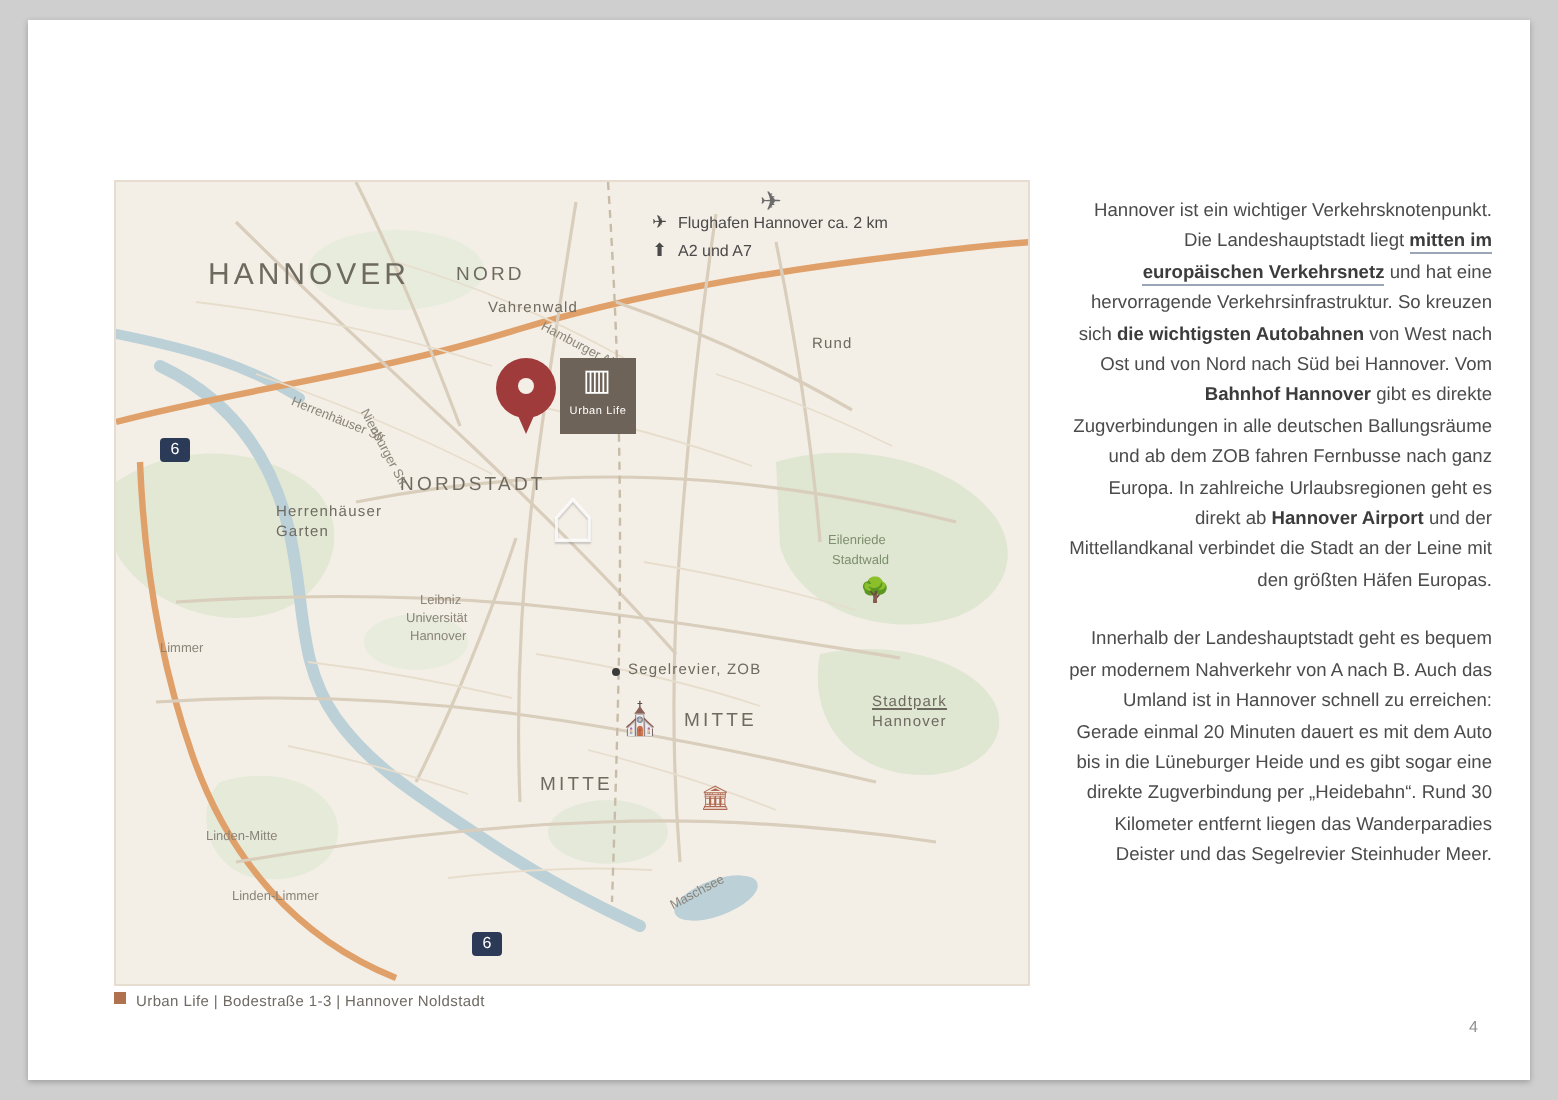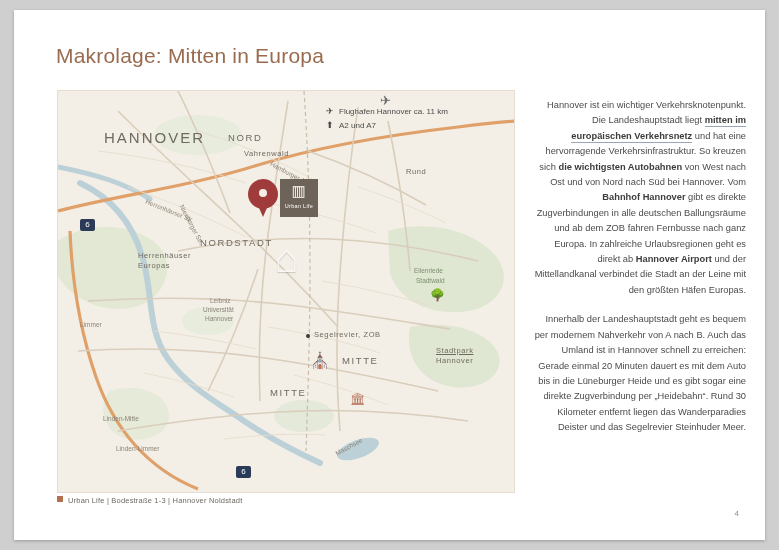--- a/index.html
+++ b/index.html
@@ -232,21 +232,20 @@
     bottom: 22px;
     font-size: 8px;
     color: #8d8d8d;
   }
 </style>
 </head>
 <body>
 
 <div class="page">
 
-  <div class="page-title">Makrolage: Mitten in Europa</div>
 
   <div class="map">
 
     <svg width="458" height="403" aria-hidden="true">
 
       <rect x="0" y="0" width="458" height="403" fill="#f4efe6"></rect>
 
       <path d="M0,150 C30,130 70,132 95,150 C120,168 110,205 80,215 C45,226 10,205 0,185 Z" fill="#e2e8d4"></path>
       <path d="M330,140 C370,128 420,140 440,168 C455,190 440,215 410,220 C375,226 340,210 332,182 Z" fill="#dfe6d2"></path>
       <path d="M352,236 C390,228 430,240 440,262 C448,282 425,300 395,296 C365,292 346,268 352,236 Z" fill="#dfe6d2"></path>
@@ -291,21 +290,21 @@
 
       <path d="M246,0 C250,60 252,120 252,180 C252,240 250,300 248,360" stroke="#c8bca8" stroke-width="1.2" stroke-dasharray="4 3" fill="none"></path>
     </svg>
 
     <div class="maplabel city" style="left:46px;top:38px;">HANNOVER</div>
     <div class="maplabel district" style="left:170px;top:41px;">NORD</div>
     <div class="maplabel sub" style="left:186px;top:58px;">Vahrenwald</div>
     <div class="maplabel sub" style="left:348px;top:76px;">Rund</div>
     <div class="maplabel district" style="left:142px;top:146px;">NORDSTADT</div>
     <div class="maplabel sub" style="left:67px;top:160px;padding-left:13px;">Herrenhäuser</div>
-    <div class="maplabel sub" style="left:80px;top:170px;">Europas</div>
+    <div class="maplabel sub" style="left:80px;top:170px;">Garten</div>
     <div class="maplabel tiny" style="left:152px;top:206px;">Leibniz</div>
     <div class="maplabel tiny" style="left:145px;top:215px;">Universität</div>
     <div class="maplabel tiny" style="left:147px;top:224px;">Hannover</div>
     <div class="maplabel tiny green" style="left:356px;top:176px;">Eilenriede</div>
     <div class="maplabel tiny green" style="left:358px;top:186px;">Stadtwald</div>
     <div class="maplabel tiny" style="left:22px;top:230px;">Limmer</div>
     <div class="maplabel sub" style="left:256px;top:239px;">Segelrevier, ZOB</div>
     <div class="maplabel district" style="left:284px;top:264px;">MITTE</div>
     <div class="maplabel district" style="left:212px;top:296px;">MITTE</div>
     <div class="maplabel sub" style="left:378px;top:255px;text-decoration:underline;">Stadtpark</div>
@@ -317,21 +316,21 @@
     <div class="maplabel tiny" style="left:112px;top:130px;transform:rotate(62deg);">Nienburger Str.</div>
     <div class="maplabel tiny" style="left:210px;top:80px;transform:rotate(28deg);">Hamburger Allee</div>
 
     <div class="shield" style="left:22px;top:128px;">6</div>
     <div class="shield" style="left:178px;top:375px;">6</div>
 
     <div class="plane-icon">✈</div>
     <div class="callout">
       <div class="row">
         <span class="gly">✈</span>
-        <span>Flughafen Hannover ca. 11 km</span>
+        <span>Flughafen Hannover ca. 2 km</span>
       </div>
       <div class="row">
         <span class="gly">⬆</span>
         <span>A2 und A7</span>
       </div>
     </div>
 
     <div class="poi-dot" style="left:248px;top:243px;"></div>
     <div class="poi" style="left:252px;top:262px;">⛪</div>
     <div class="poi small" style="left:292px;top:300px;">🏛</div>

